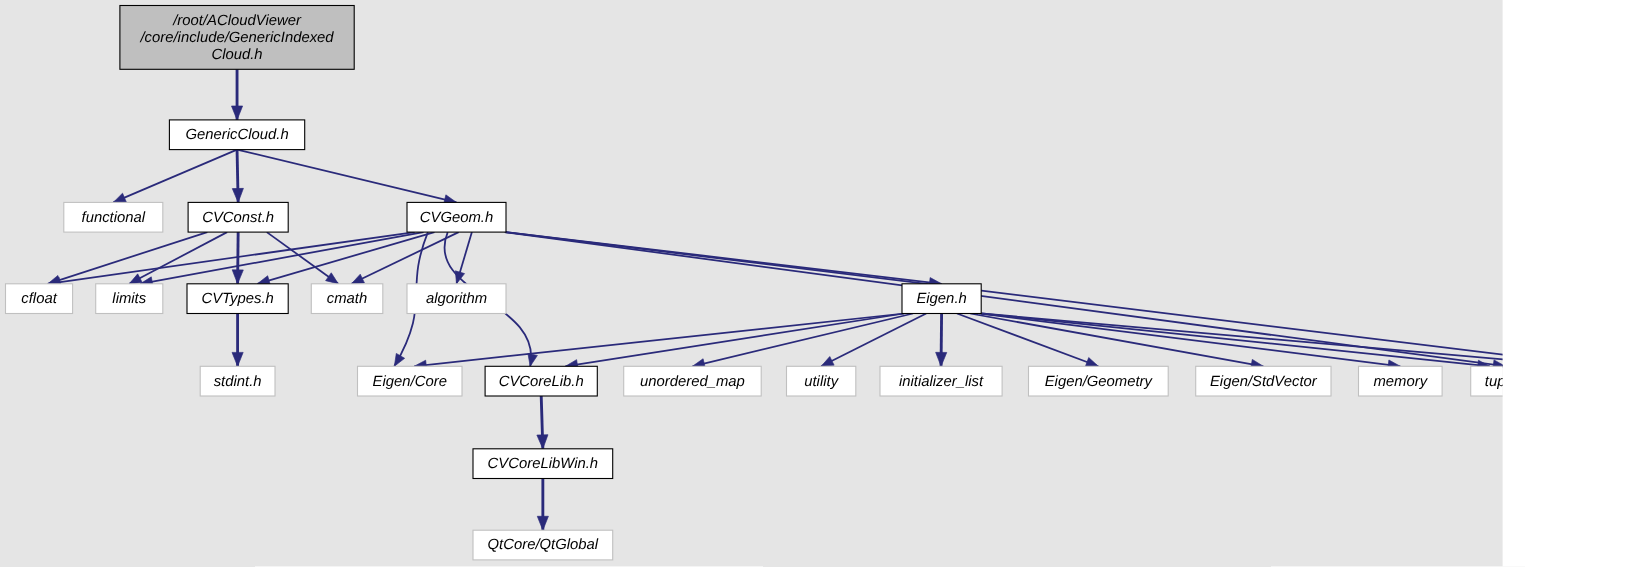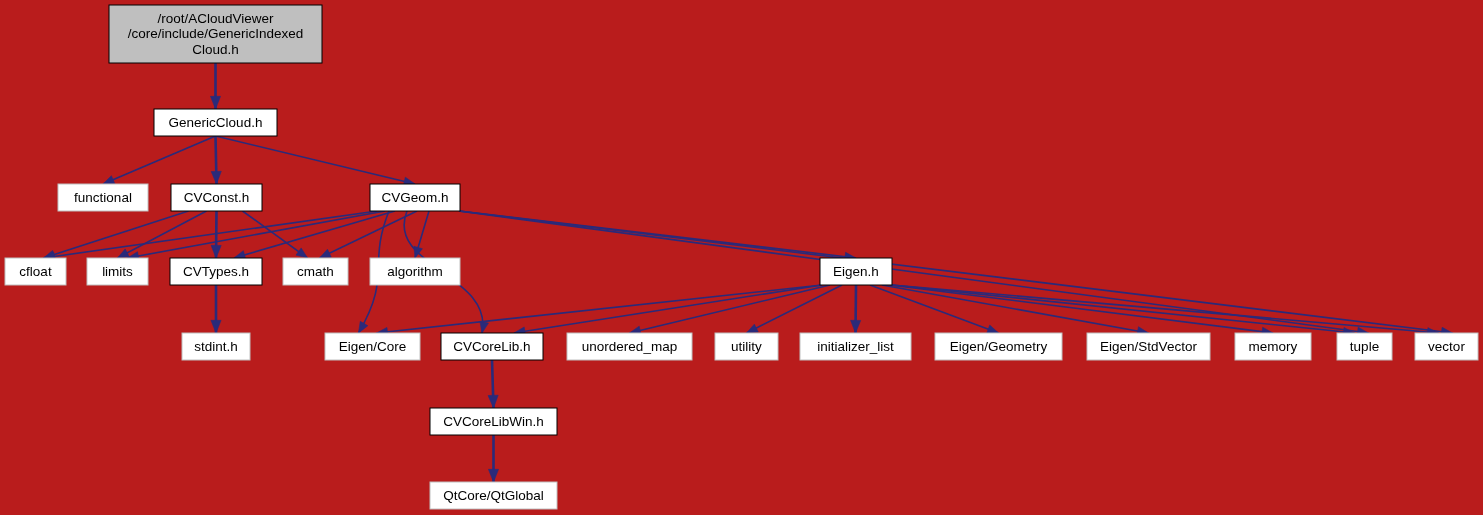--- a/index.html
+++ b/index.html
@@ -2,25 +2,26 @@
 <html><head>
 <meta charset="utf-8">
 <style>
   html, body {
     margin: 0;
     padding: 0;
     background: #ffffff;
   }
   #graph-root {
     position: relative;
-    width: 1483px;
+    width: 1366px;
     height: 515px;
-    background: #b91c1c;
+    background: #e5e5e5;
     font-family: "Liberation Sans", sans-serif;
     overflow: hidden;
+    font-style: italic;
   }
   svg.graph-canvas {
     position: absolute;
     left: 0;
     top: 0;
     width: 1483px;
     height: 515px;
     display: block;
   }
   .node-label {

